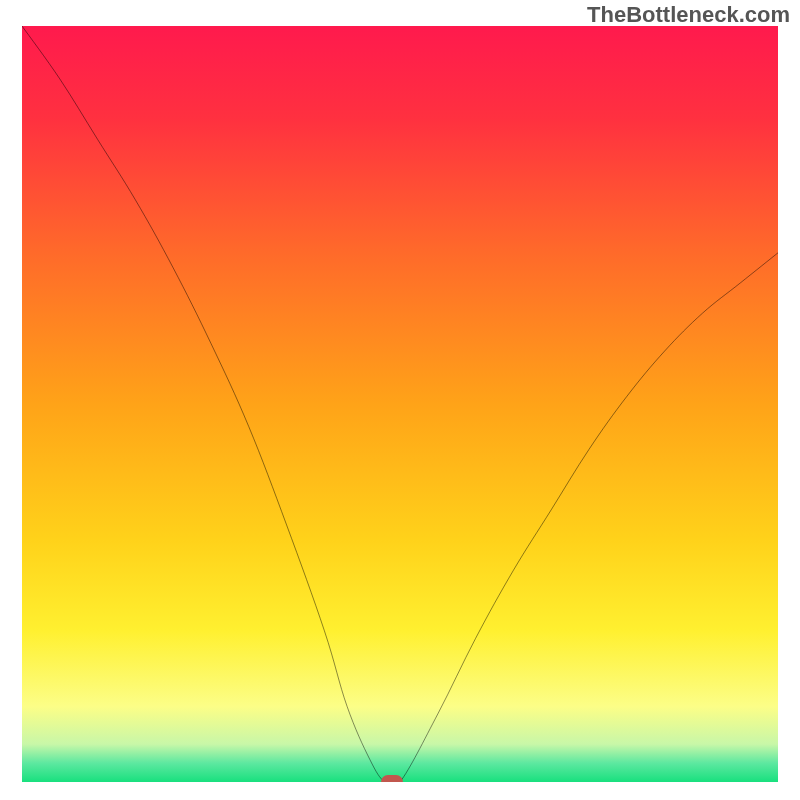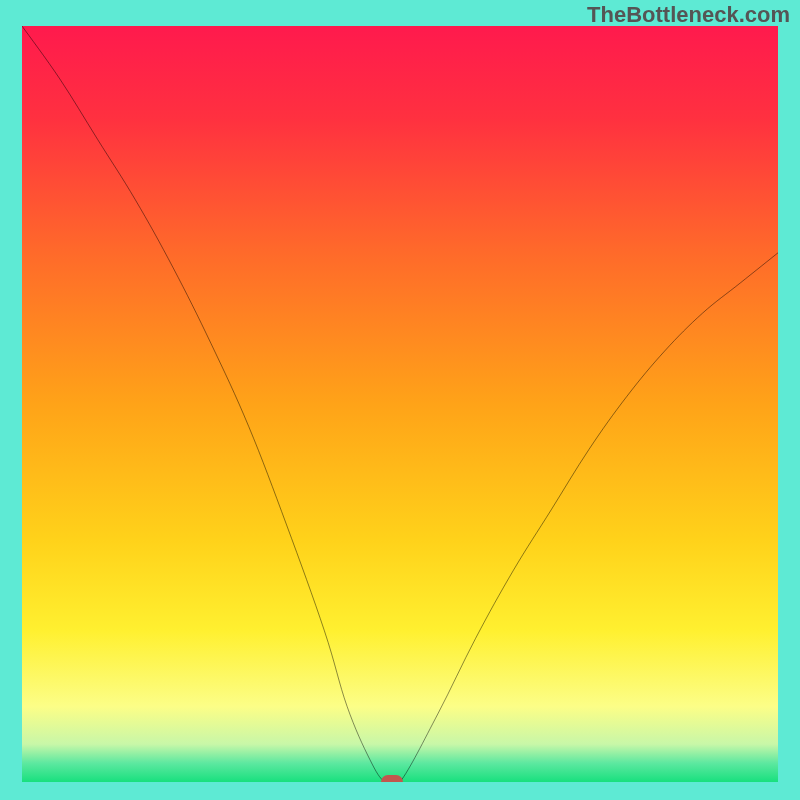--- a/index.html
+++ b/index.html
@@ -8,21 +8,21 @@
     width: 800px;
     height: 800px;
     background: #000;
     font-family: Arial, Helvetica, sans-serif;
     overflow: hidden;
   }
   .frame {
     position: relative;
     width: 800px;
     height: 800px;
-    background: #5eead4;
+    background: #ffffff;
   }
   .watermark {
     position: absolute;
     top: 2px;
     right: 10px;
     color: #555;
     font-size: 22px;
     font-weight: 600;
     z-index: 5;
     user-select: none;

